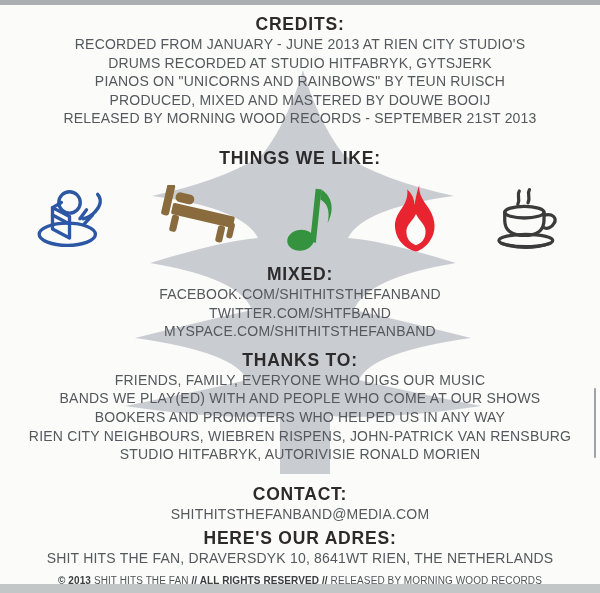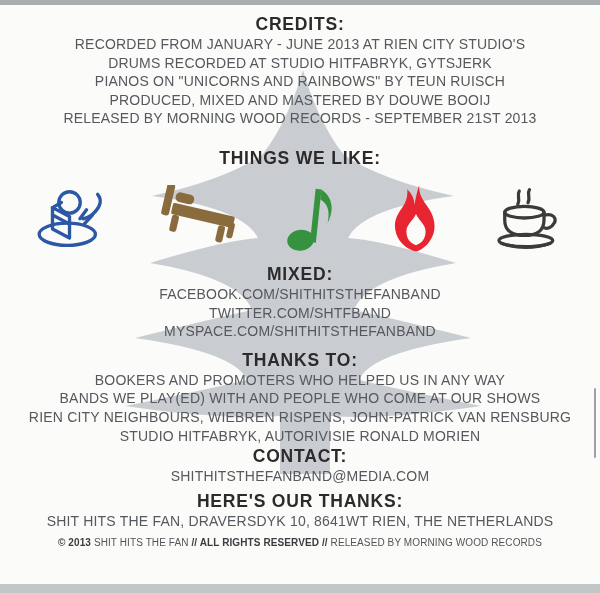--- a/index.html
+++ b/index.html
@@ -30,21 +30,21 @@
   }
   .mt-twl{margin-top:20px;}
   .icons-row{
     margin-top:12px;height:74px;
     padding:0 34px;
     display:flex;justify-content:space-between;align-items:center;
   }
   .icon-box{display:flex;align-items:center;justify-content:center;}
   .mt-media{margin-top:9px;}
   .mt-thanks{margin-top:9px;}
-  .mt-contact{margin-top:1px;}
+  .mt-contact{margin-top:20px;}
   .mt-adres{margin-top:5px;}
   .footer{
     margin-top:5px;
     font-size:10px;line-height:15px;
     color:#515458;letter-spacing:.1px;
     white-space:nowrap;
   }
   .footer .b{font-weight:bold;color:#3a3d40;}
 </style>
 </head>
@@ -152,29 +152,30 @@
         </svg>
       </div>
     </div>
 
     <div class="heading mt-media">MIXED:</div>
     <div class="bodyline">FACEBOOK.COM/SHITHITSTHEFANBAND</div>
     <div class="bodyline">TWITTER.COM/SHTFBAND</div>
     <div class="bodyline">MYSPACE.COM/SHITHITSTHEFANBAND</div>
 
     <div class="heading mt-thanks">THANKS TO:</div>
+    <div class="bodyline">FRIENDS, FAMILY, EVERYONE WHO DIGS OUR MUSIC</div>
+    <div class="bodyline">BANDS WE PLAY(ED) WITH AND PEOPLE WHO COME AT OUR SHOWS</div>
     <div class="bodyline">BOOKERS AND PROMOTERS WHO HELPED US IN ANY WAY</div>
-    <div class="bodyline">BANDS WE PLAY(ED) WITH AND PEOPLE WHO COME AT OUR SHOWS</div>
     <div class="bodyline">RIEN CITY NEIGHBOURS, WIEBREN RISPENS, JOHN-PATRICK VAN RENSBURG</div>
     <div class="bodyline">STUDIO HITFABRYK, AUTORIVISIE RONALD MORIEN</div>
 
     <div class="heading mt-contact">CONTACT:</div>
     <div class="bodyline">SHITHITSTHEFANBAND@MEDIA.COM</div>
 
-    <div class="heading mt-adres">HERE'S OUR THANKS:</div>
+    <div class="heading mt-adres">HERE'S OUR ADRES:</div>
     <div class="bodyline">SHIT HITS THE FAN, DRAVERSDYK 10, 8641WT RIEN, THE NETHERLANDS</div>
 
     <div class="footer"><span class="b">© 2013 </span><span>SHIT HITS THE FAN </span><span class="b">// </span><span class="b">ALL RIGHTS RESERVED </span><span class="b">// </span><span>RELEASED BY MORNING WOOD RECORDS</span></div>
 
   </div>
 
   <div class="scan-band-top"></div>
   <div class="scan-band-bottom"></div>
   <div class="scan-seam"></div>
 

